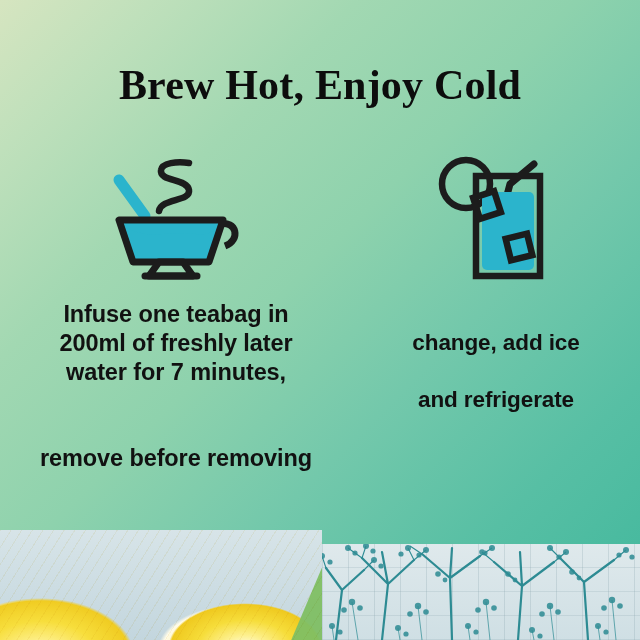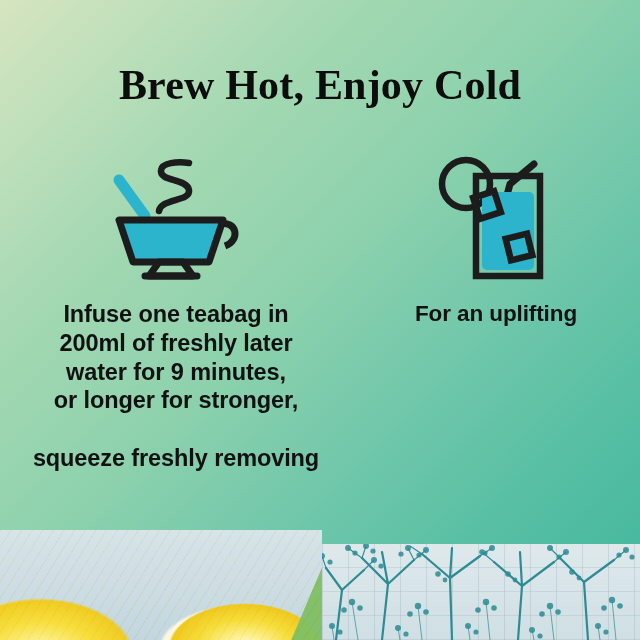--- a/index.html
+++ b/index.html
@@ -151,21 +151,21 @@
           <path d="M118 66 C 136 62, 140 82, 124 88" fill="none" stroke="#1c1c1c" stroke-width="7"></path>
 
           <path d="M18 62 L 122 62 L 108 104 L 32 104 Z" fill="none" stroke="#1c1c1c" stroke-width="7" stroke-linejoin="round"></path>
 
           <path d="M58 104 L 82 104 L 92 118 L 48 118 Z" fill="none" stroke="#1c1c1c" stroke-width="7" stroke-linejoin="round"></path>
 
           <path d="M44 118 L 96 118" stroke="#1c1c1c" stroke-width="7" stroke-linecap="round"></path>
         </svg>
       </div>
 
-      <div class="body-text"><span>Infuse one teabag in</span><br><span>200ml of freshly later</span><br><span>water for 9 minutes,</span><br><span>or longer for stronger,</span><br><br><span>squeeze freshly removing</span></div>
+      <div class="body-text"><span>Infuse one teabag in</span><br><span>200ml of freshly later</span><br><span>water for 7 minutes,</span><br><br><br><span>remove before removing</span></div>
     </div>
 
     <div class="col col-right">
 
       <div class="icon-wrap glass">
         <svg width="140" height="135" viewBox="0 0 140 135">
 
           <circle cx="40" cy="32" r="24" fill="none" stroke="#1c1c1c" stroke-width="6.5"></circle>
 
           <path d="M108 12 L 84 32 L 76 62" fill="none" stroke="#1c1c1c" stroke-width="7" stroke-linecap="round" stroke-linejoin="round"></path>
@@ -173,21 +173,21 @@
           <rect x="56" y="40" width="52" height="78" rx="5" fill="#2bb4cc"></rect>
 
           <rect x="50" y="24" width="64" height="100" fill="none" stroke="#1c1c1c" stroke-width="6.5"></rect>
 
           <rect x="50" y="42" width="22" height="22" fill="none" stroke="#1c1c1c" stroke-width="6.5" transform="rotate(-18 61 53)"></rect>
 
           <rect x="82" y="84" width="22" height="22" fill="none" stroke="#1c1c1c" stroke-width="6.5" transform="rotate(-14 93 95)"></rect>
         </svg>
       </div>
 
-      <div class="body-text"><span>For an uplifting</span><br><br><br><br></div>
+      <div class="body-text"><br><span>change, add ice</span><br><br><span>and refrigerate</span><br></div>
     </div>
   </div>
 
   <div class="strip">
 
     <div class="photo photo-lemon">
       <div class="peel"></div>
     </div>
 
     <div class="photo photo-botanical">

